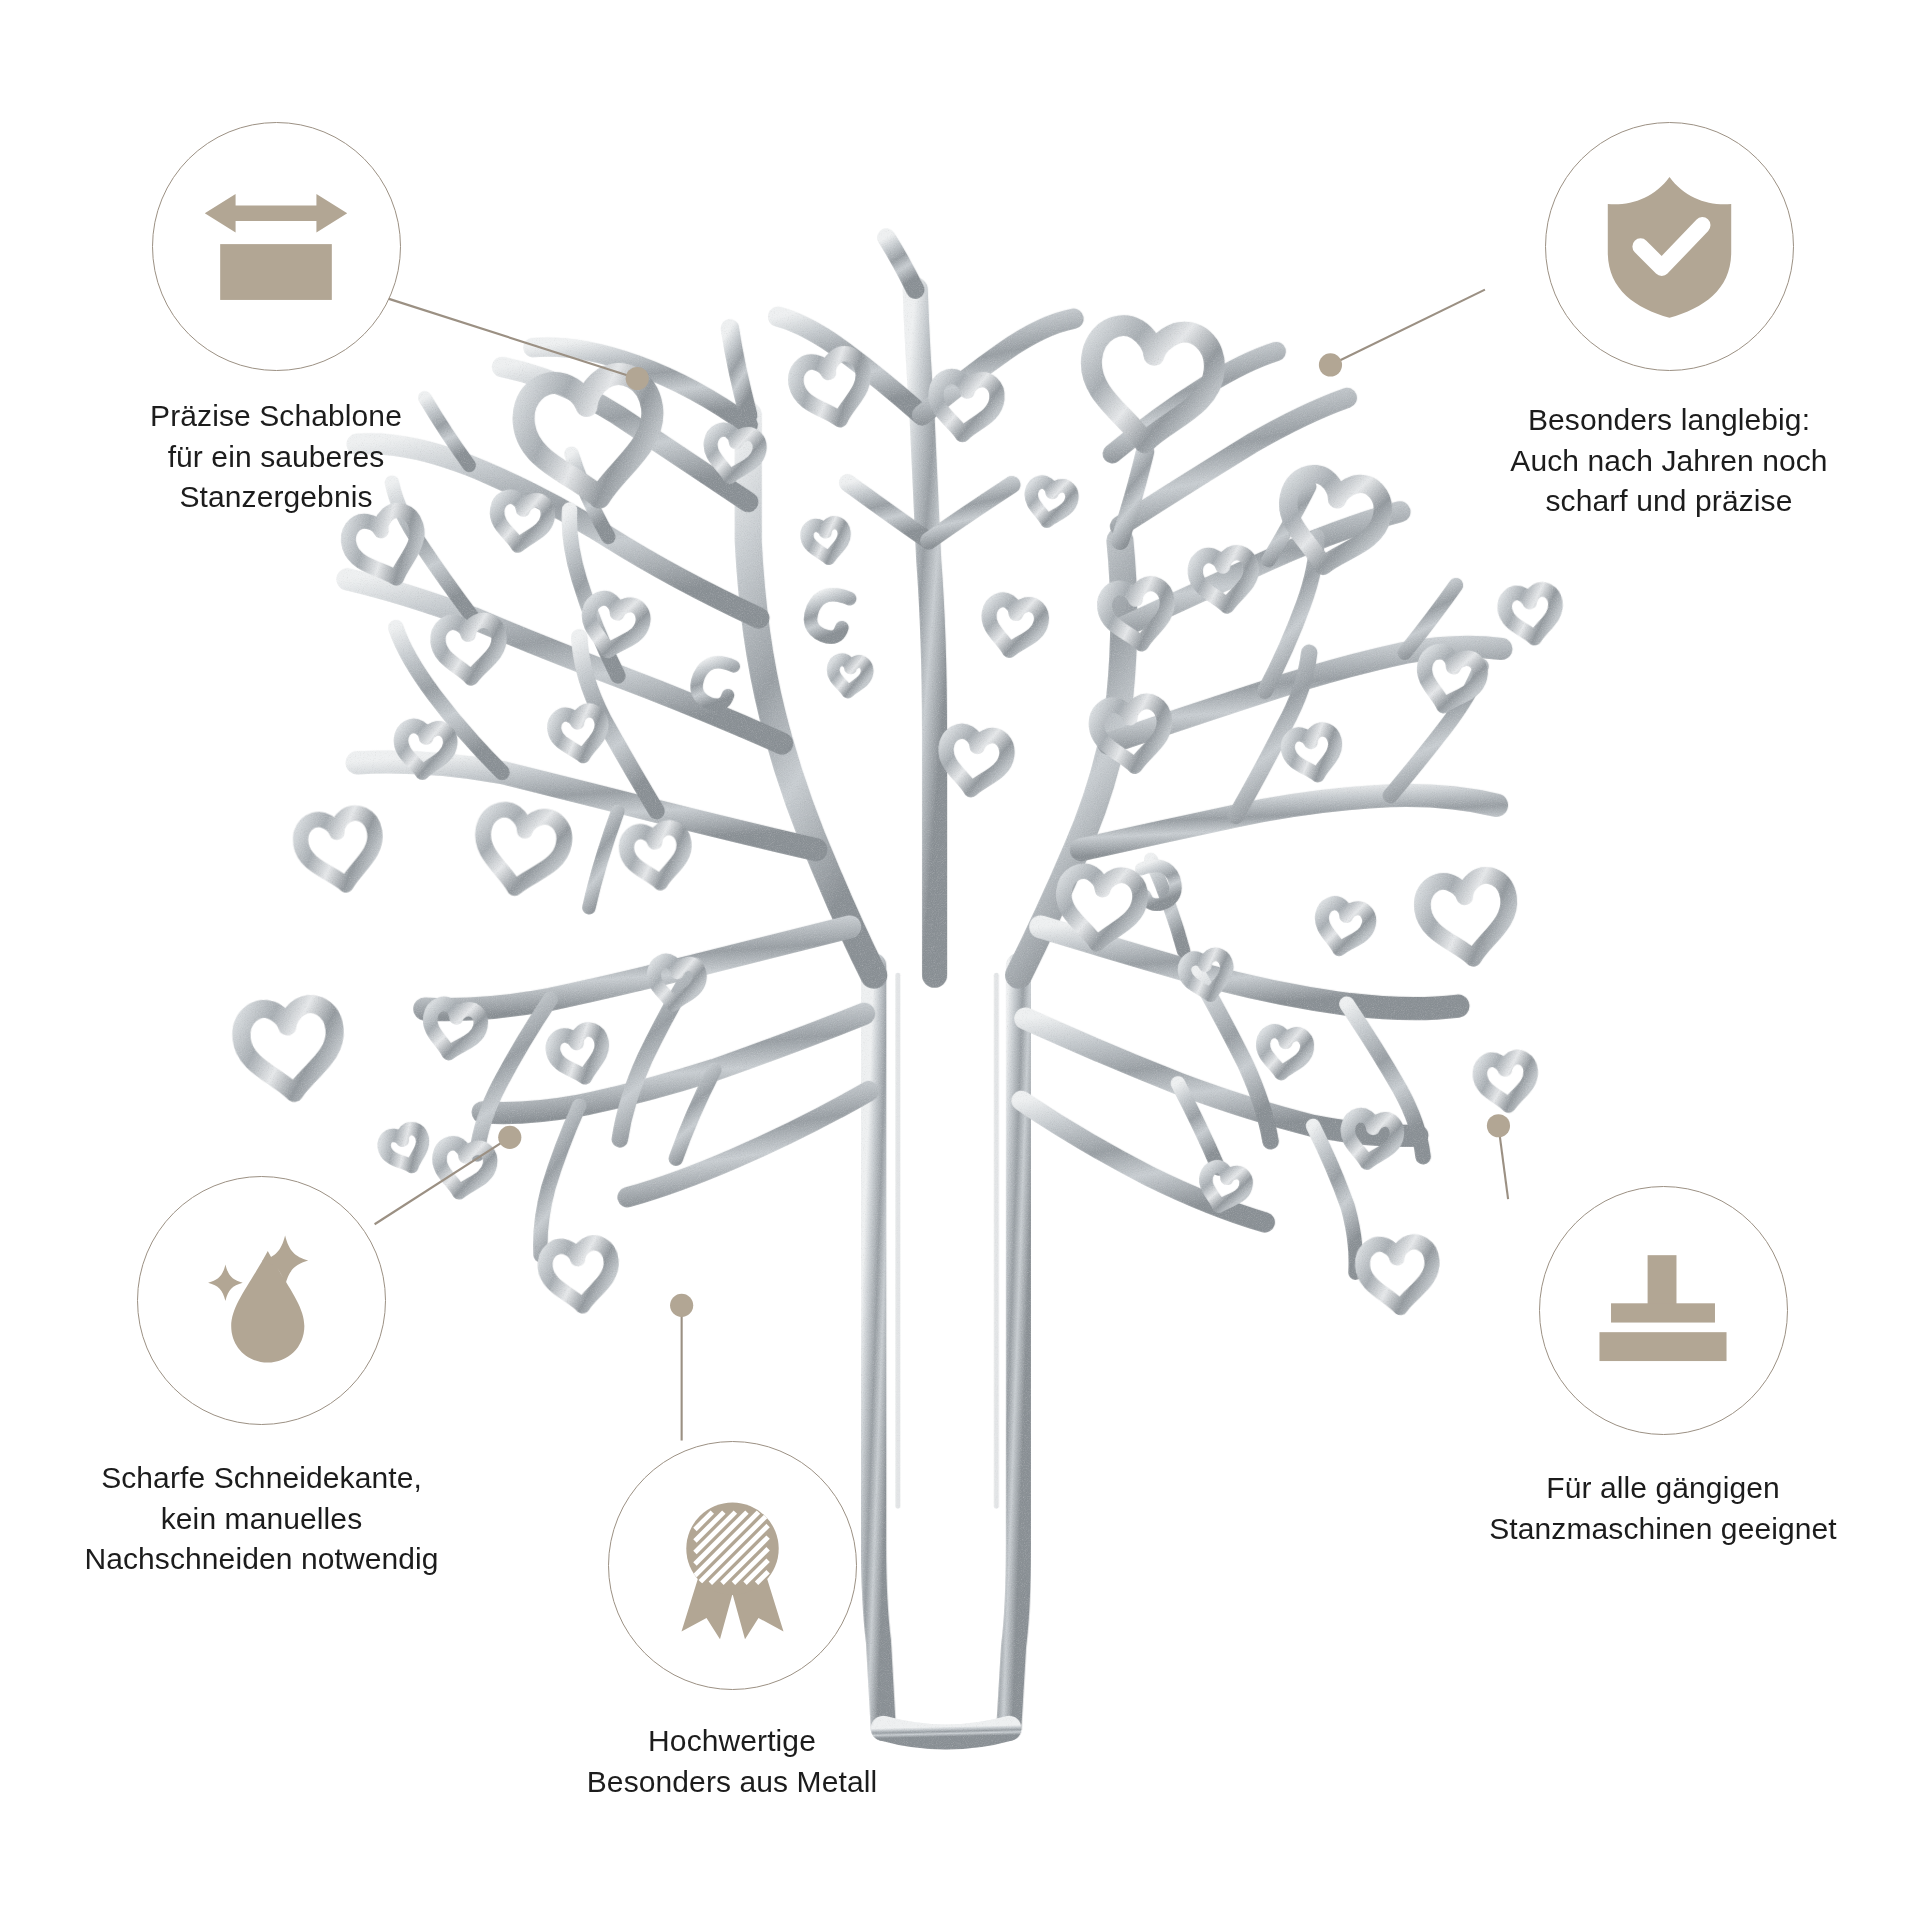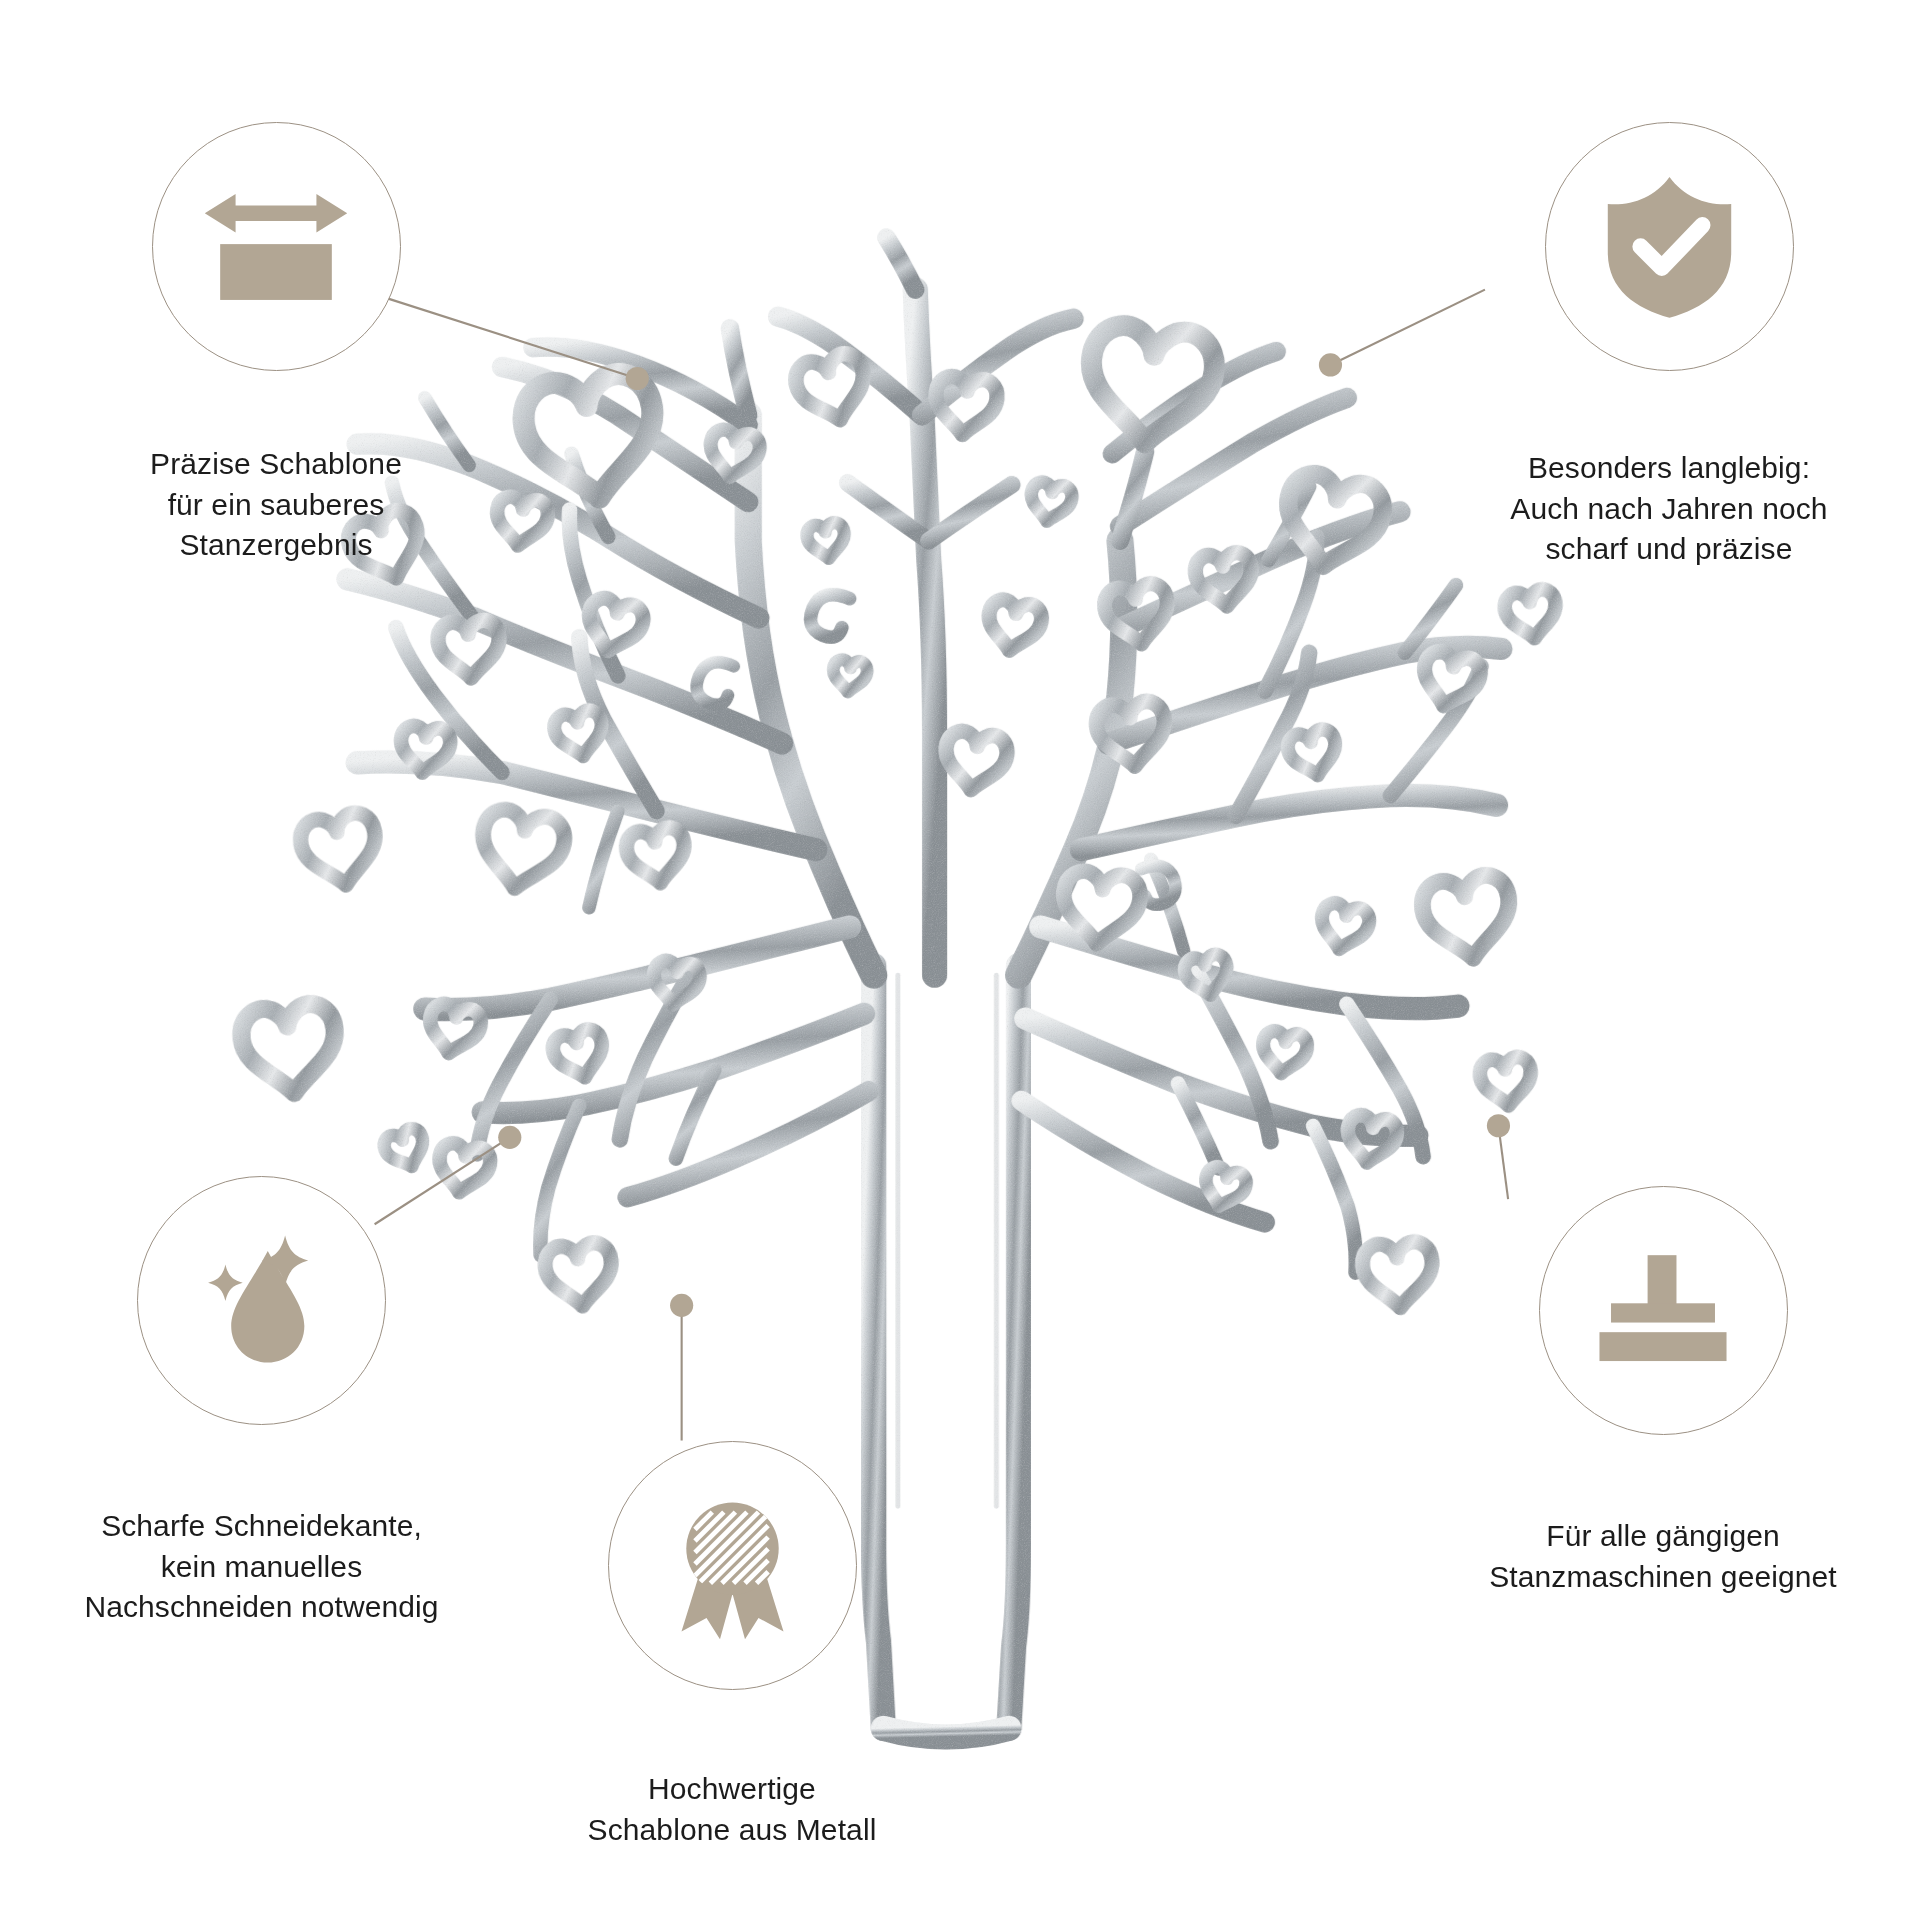--- a/index.html
+++ b/index.html
@@ -16,21 +16,20 @@
   #connector-layer { z-index: 2; }
   #product-layer  { z-index: 1; }
   #badge-layer    { z-index: 3; }
 
   
   .feature {
     position: absolute;
     display: flex;
     flex-direction: column;
     align-items: center;
-    gap: 48px;
   }
   .badge-circle {
     width: 249px; height: 249px;
     border-radius: 50%;
     border: 1.9px solid #9b9083;
     background: #ffffff;
     display: flex; align-items: center; justify-content: center;
   }
   .badge-circle svg { display: block; }
   .feature-caption {
@@ -337,21 +336,21 @@
                 <line x1="88" y1="98" x2="112" y2="74"></line>
                 <line x1="100" y1="98" x2="112" y2="86"></line>
                 <line x1="36" y1="54" x2="66" y2="24"></line>
                 <line x1="36" y1="42" x2="54" y2="24"></line>
               </g>
             </g>
           </svg>
         </span>
       </div>
       <div class="feature-caption">Hochwertige
-Schablone aus Metall</div>
+Besonders aus Metall</div>
     </div>
 
     <div class="feature" id="feature-machines" style="pointer-events:auto;">
       <div class="badge-circle">
         <span>
           <svg width="154" height="116" viewBox="0 0 160 120">
 
             <rect x="64" y="2" width="30" height="56" fill="#b2a694"></rect>
 
             <rect x="26" y="52" width="108" height="20" fill="#b2a694"></rect>

